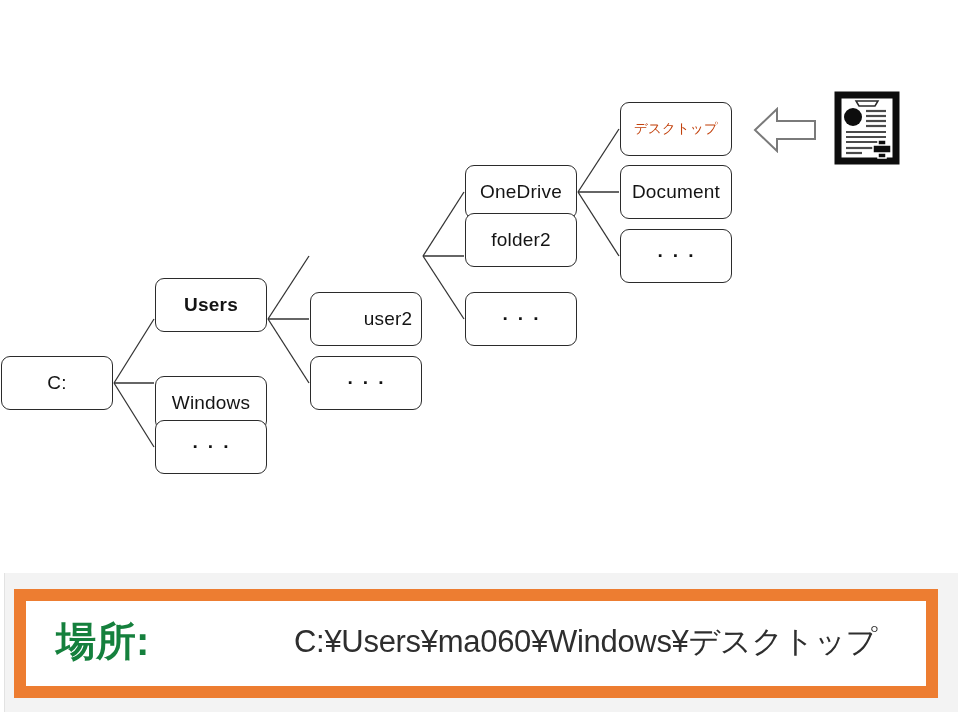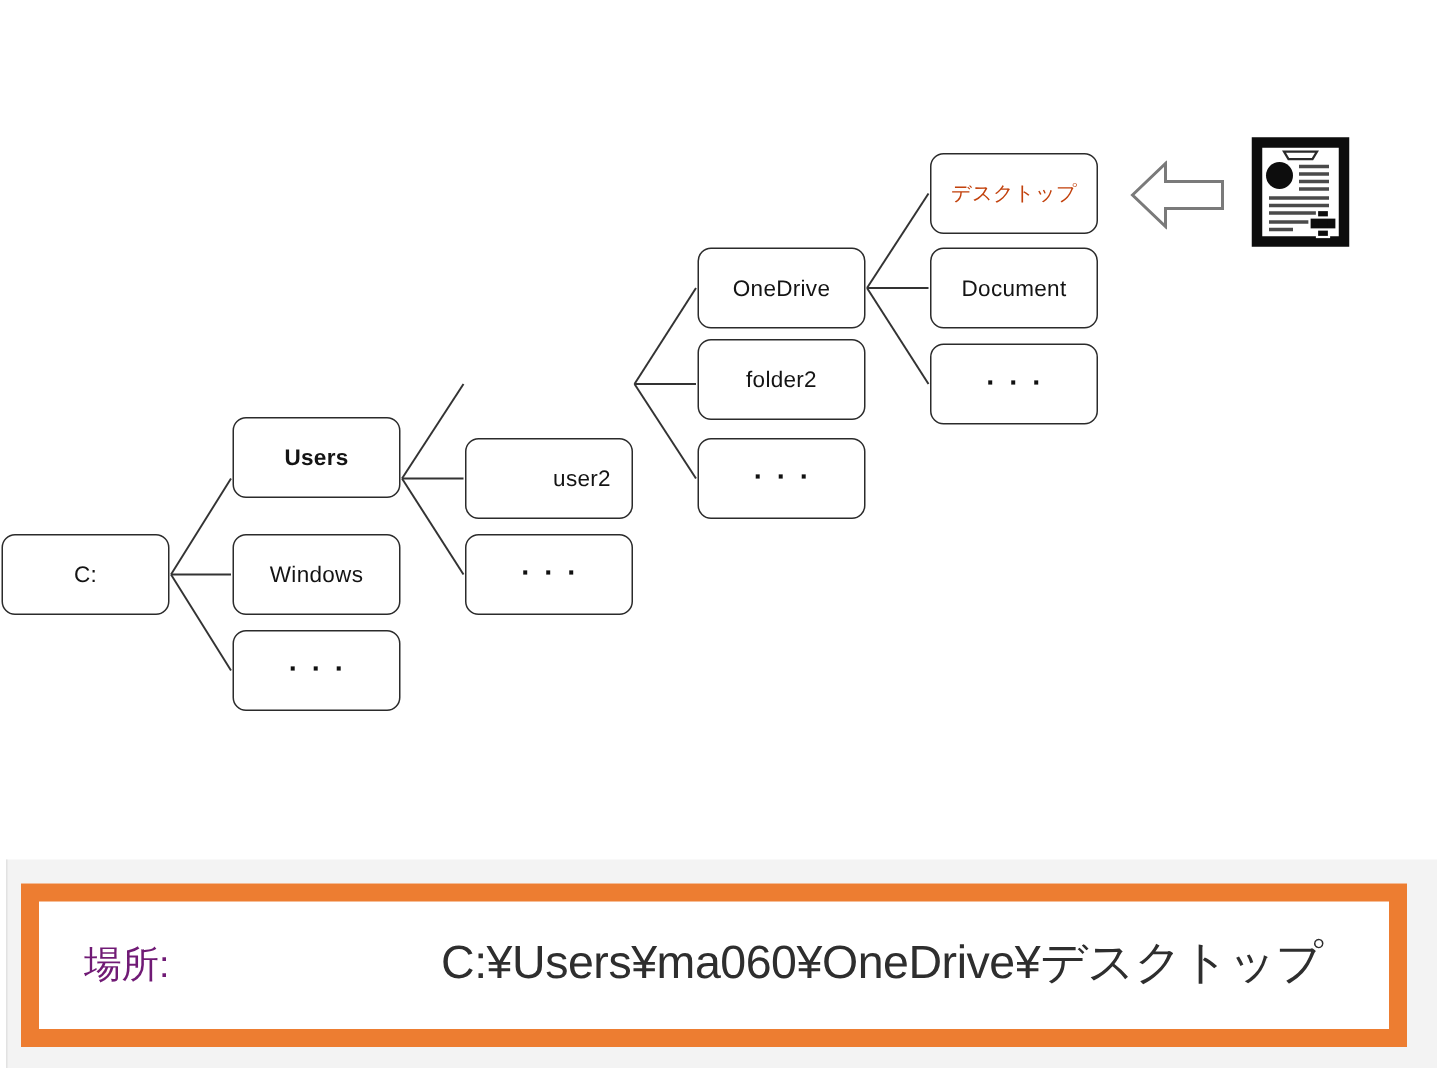--- a/index.html
+++ b/index.html
@@ -25,41 +25,41 @@
     width: 960px; height: 565px;
   }
   .node {
     position: absolute;
     width: 112px; height: 54px;
     background: #ffffff;
     border: 1.4px solid #2b2b2b;
     border-radius: 9px;
     box-sizing: border-box;
     display: flex; align-items: center; justify-content: center;
-    font-size: 15px;
+    font-size: 19px;
     color: #141414;
     letter-spacing: 0.2px;
   }
   .node.jp { font-size: 13.5px; color: #c2410c; }
   .node.dots {
     font-size: 19px;
     font-weight: bold;
     letter-spacing: 9px;
     padding-left: 9px; 
     color: #111;
   }
   .node-c        { left: 1px;   top: 356px; }
   .node-users    { left: 155px; top: 278px; font-weight: bold; }
-  .node-windows  { left: 155px; top: 356px; }
+  .node-windows  { left: 155px; top: 376px; }
   .node-dots1    { left: 155px; top: 420px; }
   .node-ma0606   { left: 310px; top: 229px; }
   .node-user2    { left: 310px; top: 292px; padding-left: 44px; }
   .node-dots2    { left: 310px; top: 356px; }
   .node-onedrive { left: 465px; top: 165px; }
-  .node-folder2  { left: 465px; top: 226px; }
+  .node-folder2  { left: 465px; top: 213px; }
   .node-dots3    { left: 465px; top: 292px; }
   .node-desktop  { left: 620px; top: 102px; }
   .node-document { left: 620px; top: 165px; }
   .node-dots4    { left: 620px; top: 229px; }
 
   .arrow-svg {
     position: absolute; left: 753px; top: 107px;
     width: 64px; height: 46px;
   }
   .doc-icon-svg {
@@ -79,22 +79,23 @@
     position: absolute;
     left: 9px; top: 16px;           
     width: 924px; height: 109px;
     box-sizing: border-box;
     background: #ffffff;
     border: 12px solid #ED7D31;
   }
   .location-label {
     position: absolute;
     left: 30px; top: 50%; transform: translateY(-54%);
-    font-size: 25px;
-    color: #701a75;
+    font-size: 40px;
+    color: #15803d;
+    font-weight: bold;
   }
   .location-path {
     position: absolute;
     left: 268px; top: 50%; transform: translateY(-54%);
     font-size: 31px;
     color: #2e2e2e;
     letter-spacing: -0.3px;
     white-space: nowrap;
   }
 </style>
@@ -158,17 +159,17 @@
         <rect x="44" y="49" width="8" height="18" fill="#0d0d0d" stroke="#ffffff" stroke-width="1.5"></rect>
         <rect x="39" y="54" width="18" height="8" fill="#0d0d0d" stroke="#ffffff" stroke-width="1.5"></rect>
         <rect x="45" y="55" width="6" height="6" fill="#0d0d0d"></rect>
       </g>
     </svg>
   </div>
 
   <div class="location-band">
     <div class="location-box">
       <span class="location-label">場所:</span>
-      <span class="location-path">C:¥Users¥ma060¥OneDrive¥デスクトップ</span>
+      <span class="location-path">C:¥Users¥ma060¥Windows¥デスクトップ</span>
     </div>
   </div>
 
 </div>
 
 </body></html>

